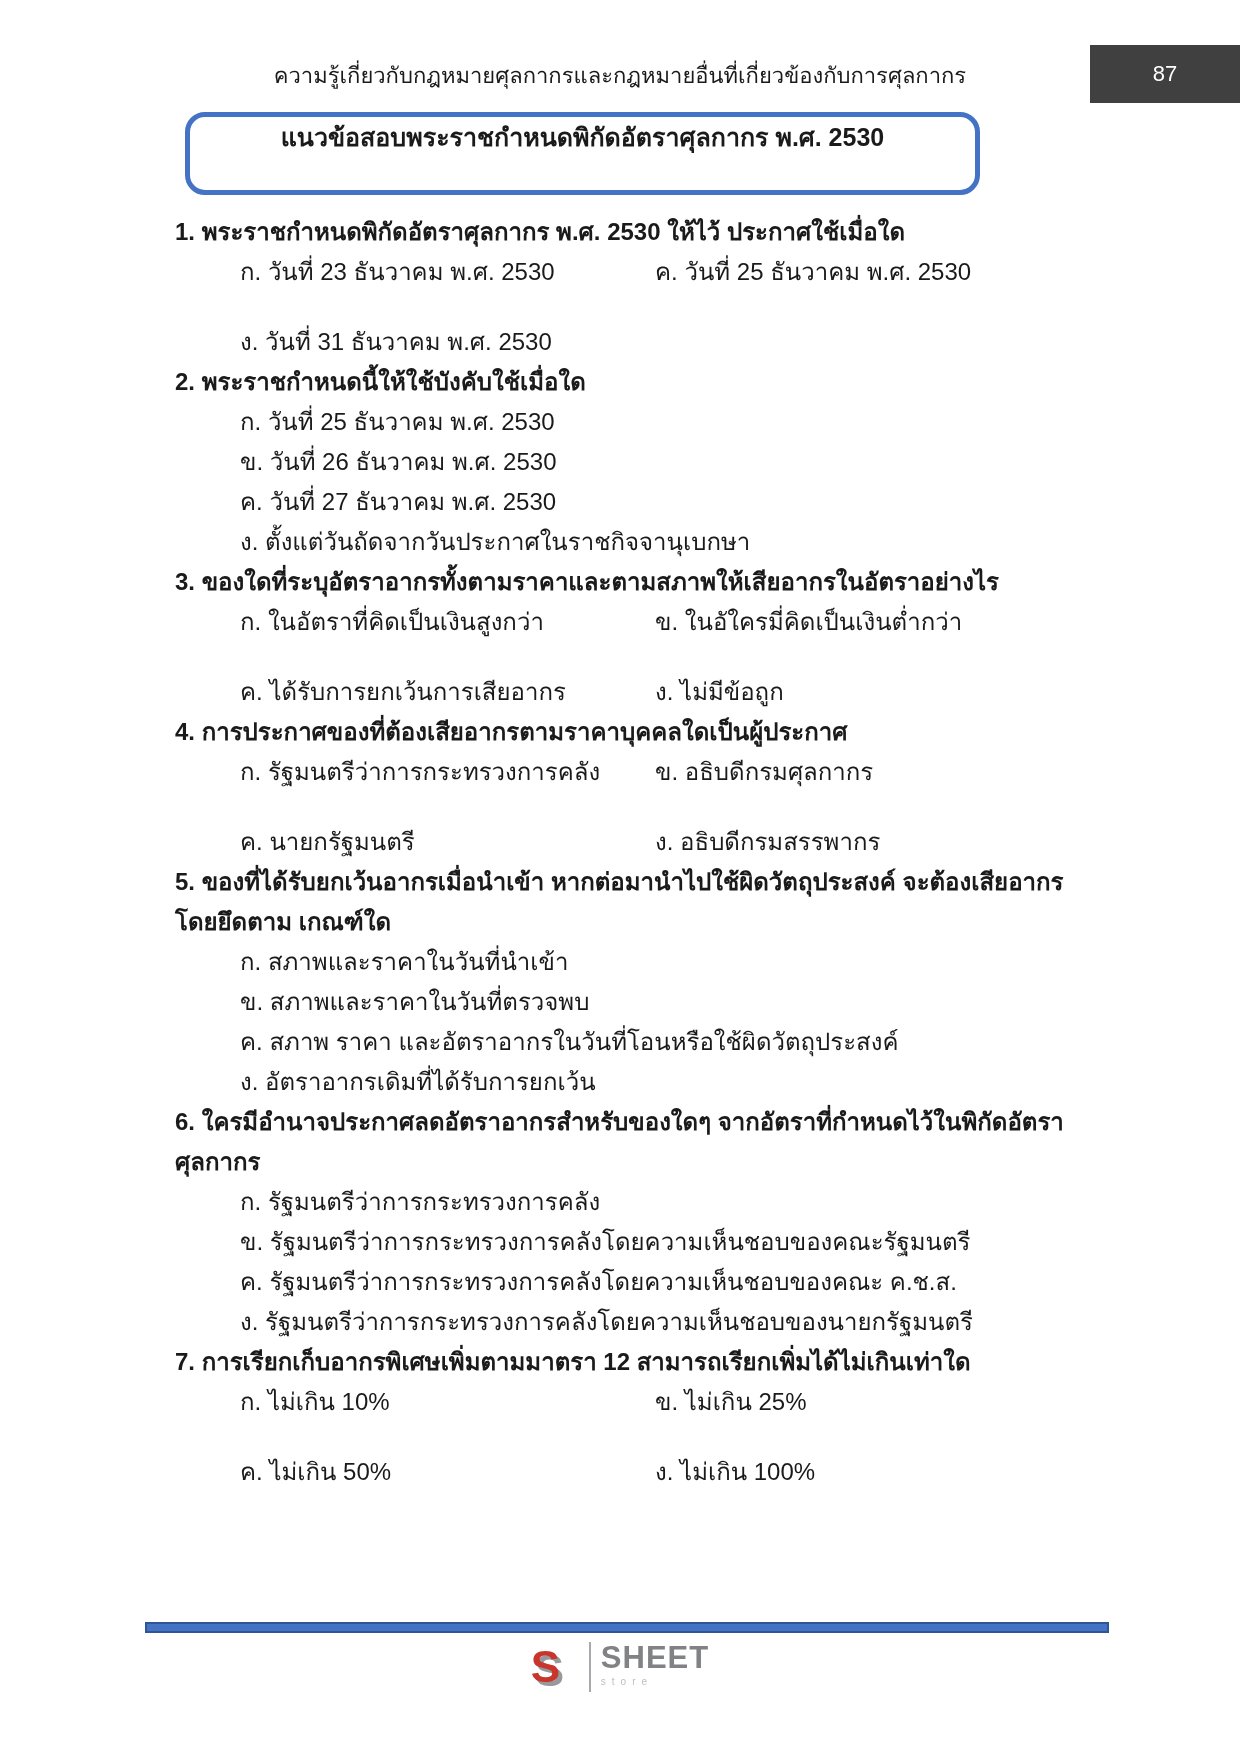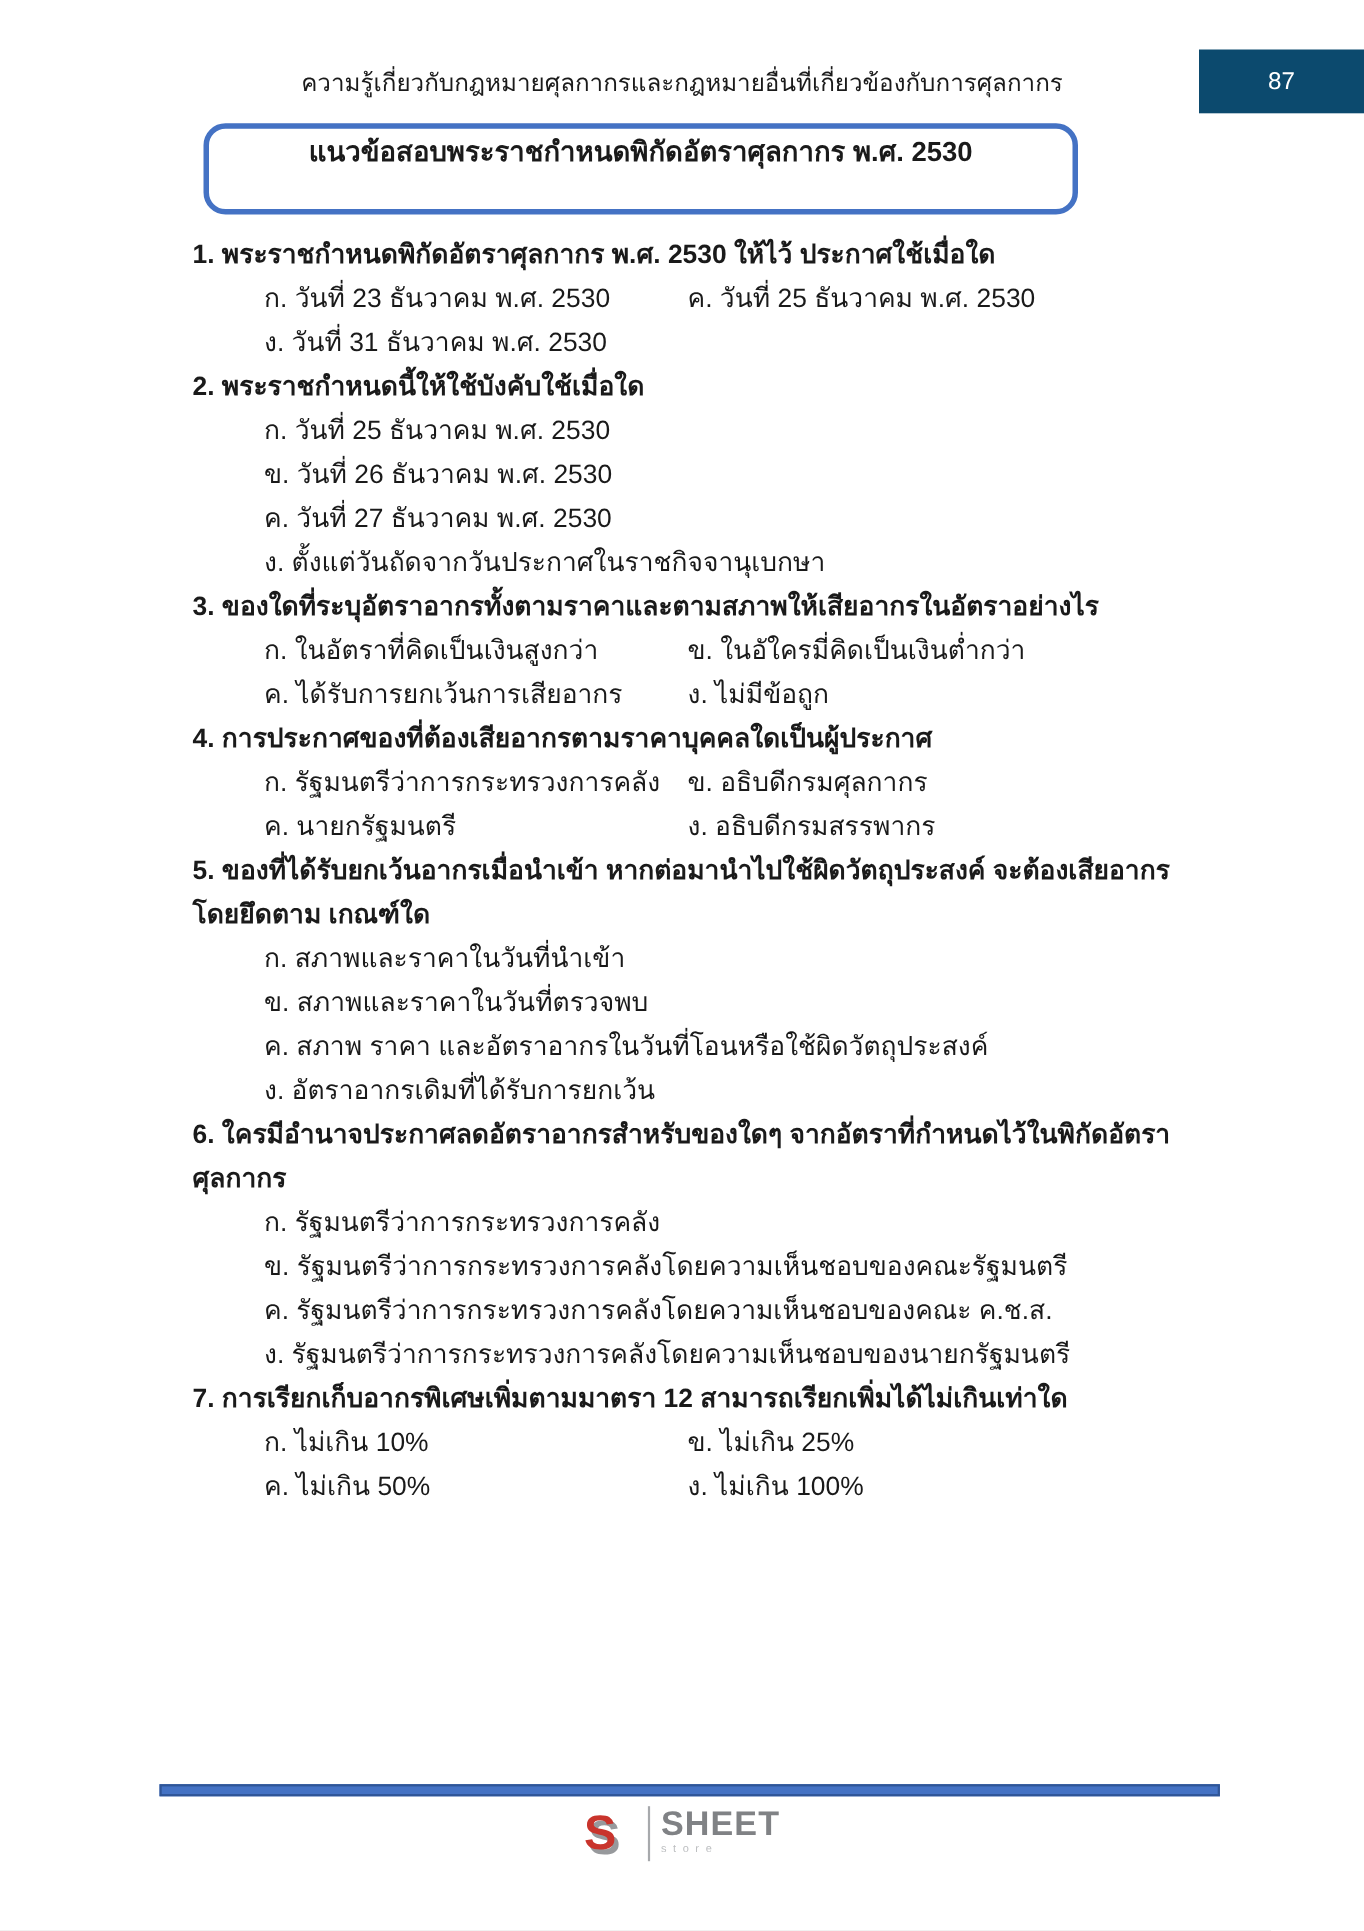--- a/index.html
+++ b/index.html
@@ -11,21 +11,21 @@
     font-family:"Liberation Sans", sans-serif;
     color:#1a1a1a;
     overflow:hidden;
   }
   .header-title {
     position:absolute; top:58px; left:120px; width:1000px;
     text-align:center; font-size:22px; color:#1a1a1a;
   }
   .page-number-box {
     position:absolute; top:45px; right:0; width:150px; height:58px;
-    background:#0c4a6e; color:#ffffff;
+    background:#404040; color:#ffffff;
     display:flex; align-items:center; justify-content:center;
     font-size:22px;
   }
   .title-box {
     position:absolute; top:112px; left:185px; width:795px; height:83px;
     box-sizing:border-box;
     border:5px solid #4472C4; border-radius:20px;
     display:flex; justify-content:center;
     font-weight:bold; font-size:25px; text-align:center;
     background:#ffffff;
@@ -35,20 +35,21 @@
     font-size:24px;
   }
   .question { margin:0; }
   .q-text { margin:0; line-height:40px; font-weight:bold; }
   .q-num { font-weight:bold; }
   .options { margin:0; }
   .options.cols-2 {
     display:grid;
     grid-template-columns:385px auto;
     padding-left:65px;
+    gap:30px;
   }
   .options.cols-1 .option { padding-left:65px; }
   .option { margin:0; line-height:40px; font-weight:normal; }
   .footer-bar {
     position:absolute; top:1622px; left:145px; width:960px; height:7px;
     background:#4472C4; border:2px solid #2F5597;
   }
   .logo {
     position:absolute; top:1640px; left:0; width:100%;
     display:flex; align-items:flex-start; justify-content:center; gap:10px;

